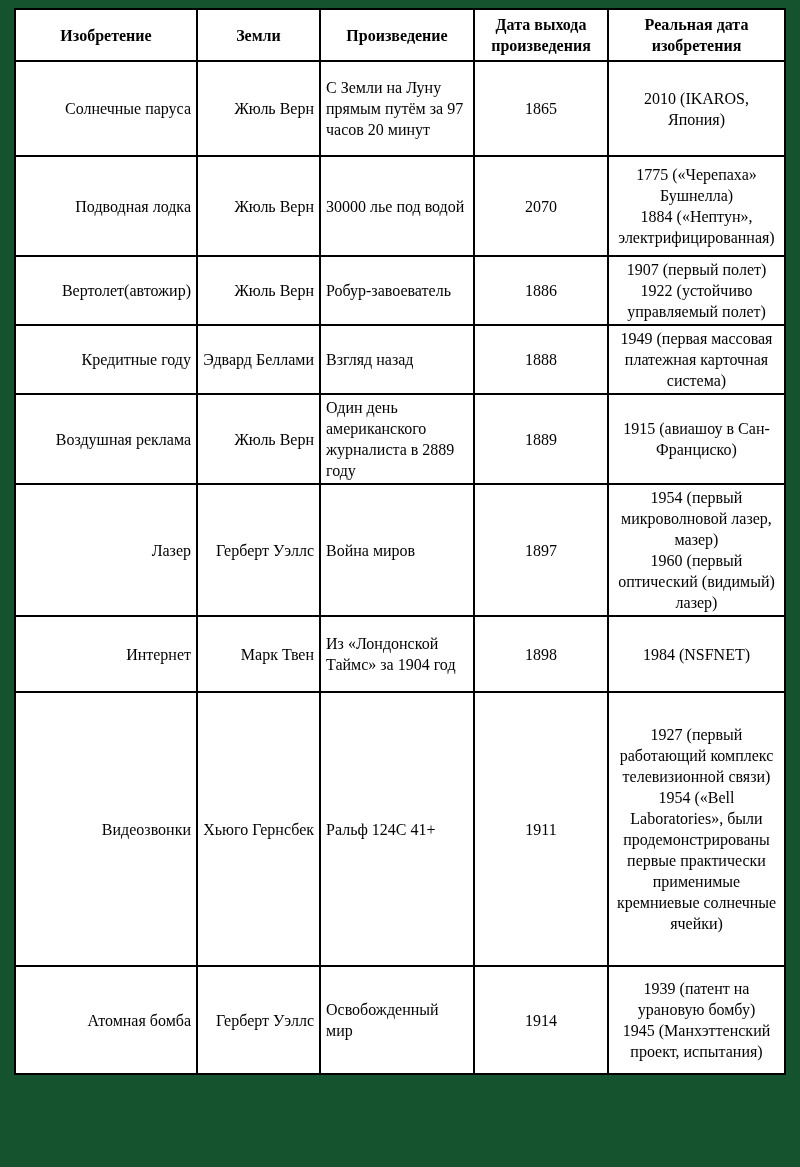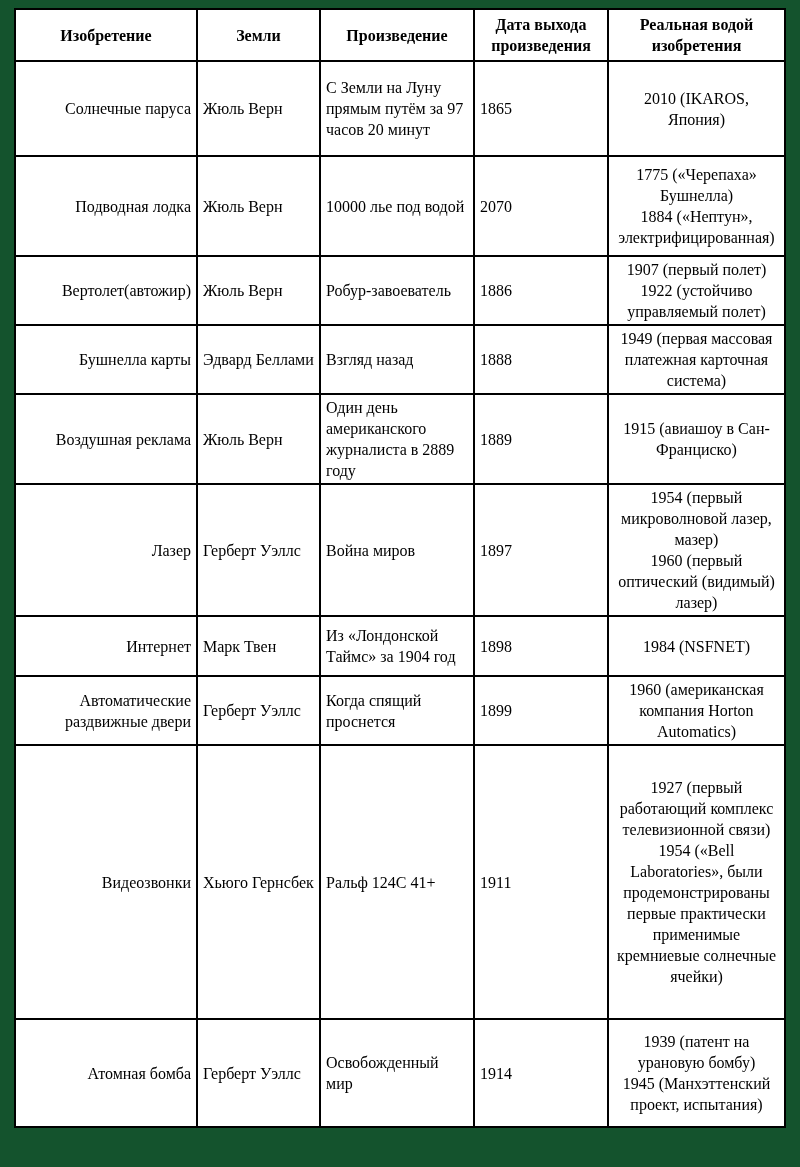--- a/index.html
+++ b/index.html
@@ -38,105 +38,98 @@
     word-wrap: break-word;
     white-space: pre-line;
     background: #ffffff;
   }
   table.doc-table th {
     font-weight: bold;
     text-align: center;
     padding: 4px 4px;
   }
   td.col-invention { text-align: right; }
-  td.col-author    { text-align: left; }
+  td.col-author    { text-align: right; }
   td.col-work      { text-align: left; padding-left: 7px; }
-  td.col-pubyear   { text-align: left; }
+  td.col-pubyear   { text-align: center; }
   td.col-realdate  { text-align: center; }
 </style>
 </head>
 <body>
 
 <div class="page">
   <table class="doc-table">
     <colgroup>
       <col style="width:182px">
       <col style="width:123px">
       <col style="width:154px">
       <col style="width:134px">
       <col style="width:177px">
     </colgroup>
     <thead>
       <tr style="height:50px">
         <th>Изобретение</th>
         <th>Земли</th>
         <th>Произведение</th>
         <th>Дата выхода произведения</th>
-        <th>Реальная водой изобретения</th>
+        <th>Реальная дата изобретения</th>
       </tr>
     </thead>
     <tbody>
       <tr style="height:95px">
         <td class="col-invention">Солнечные паруса</td>
         <td class="col-author">Жюль Верн</td>
         <td class="col-work">С Земли на Луну прямым путём за 97 часов 20 минут</td>
         <td class="col-pubyear">1865</td>
         <td class="col-realdate">2010 (IKAROS, Япония)</td>
       </tr>
       <tr style="height:100px">
         <td class="col-invention">Подводная лодка</td>
         <td class="col-author">Жюль Верн</td>
-        <td class="col-work">10000 лье под водой</td>
+        <td class="col-work">30000 лье под водой</td>
         <td class="col-pubyear">2070</td>
         <td class="col-realdate">1775 («Черепаха» Бушнелла)
 1884 («Нептун», электрифицированная)</td>
       </tr>
       <tr style="height:65px">
         <td class="col-invention">Вертолет(автожир)</td>
         <td class="col-author">Жюль Верн</td>
         <td class="col-work">Робур-завоеватель</td>
         <td class="col-pubyear">1886</td>
         <td class="col-realdate">1907 (первый полет)
 1922 (устойчиво управляемый полет)</td>
       </tr>
       <tr style="height:62px">
-        <td class="col-invention">Бушнелла карты</td>
+        <td class="col-invention">Кредитные году</td>
         <td class="col-author">Эдвард Беллами</td>
         <td class="col-work">Взгляд назад</td>
         <td class="col-pubyear">1888</td>
         <td class="col-realdate">1949 (первая массовая платежная карточная система)</td>
       </tr>
       <tr style="height:87px">
         <td class="col-invention">Воздушная реклама</td>
         <td class="col-author">Жюль Верн</td>
         <td class="col-work">Один день американского журналиста в 2889 году</td>
         <td class="col-pubyear">1889</td>
         <td class="col-realdate">1915 (авиашоу в Сан-Франциско)</td>
       </tr>
       <tr style="height:131px">
         <td class="col-invention">Лазер</td>
         <td class="col-author">Герберт Уэллс</td>
         <td class="col-work">Война миров</td>
         <td class="col-pubyear">1897</td>
         <td class="col-realdate">1954 (первый микроволновой лазер, мазер)
 1960 (первый оптический (видимый) лазер)</td>
       </tr>
-      <tr style="height:60px">
+      <tr style="height:76px">
         <td class="col-invention">Интернет</td>
         <td class="col-author">Марк Твен</td>
         <td class="col-work">Из «Лондонской Таймс» за 1904 год</td>
         <td class="col-pubyear">1898</td>
         <td class="col-realdate">1984 (NSFNET)</td>
-      </tr>
-      <tr style="height:65px">
-        <td class="col-invention">Автоматические раздвижные двери</td>
-        <td class="col-author">Герберт Уэллс</td>
-        <td class="col-work">Когда спящий проснется</td>
-        <td class="col-pubyear">1899</td>
-        <td class="col-realdate">1960 (американская компания Horton Automatics)</td>
       </tr>
       <tr style="height:274px">
         <td class="col-invention">Видеозвонки</td>
         <td class="col-author">Хьюго Гернсбек</td>
         <td class="col-work">Ральф 124C 41+</td>
         <td class="col-pubyear">1911</td>
         <td class="col-realdate">1927 (первый работающий комплекс телевизионной связи)
 1954 («Bell Laboratories», были продемонстрированы первые практически применимые кремниевые солнечные ячейки)</td>
       </tr>
       <tr style="height:108px">

